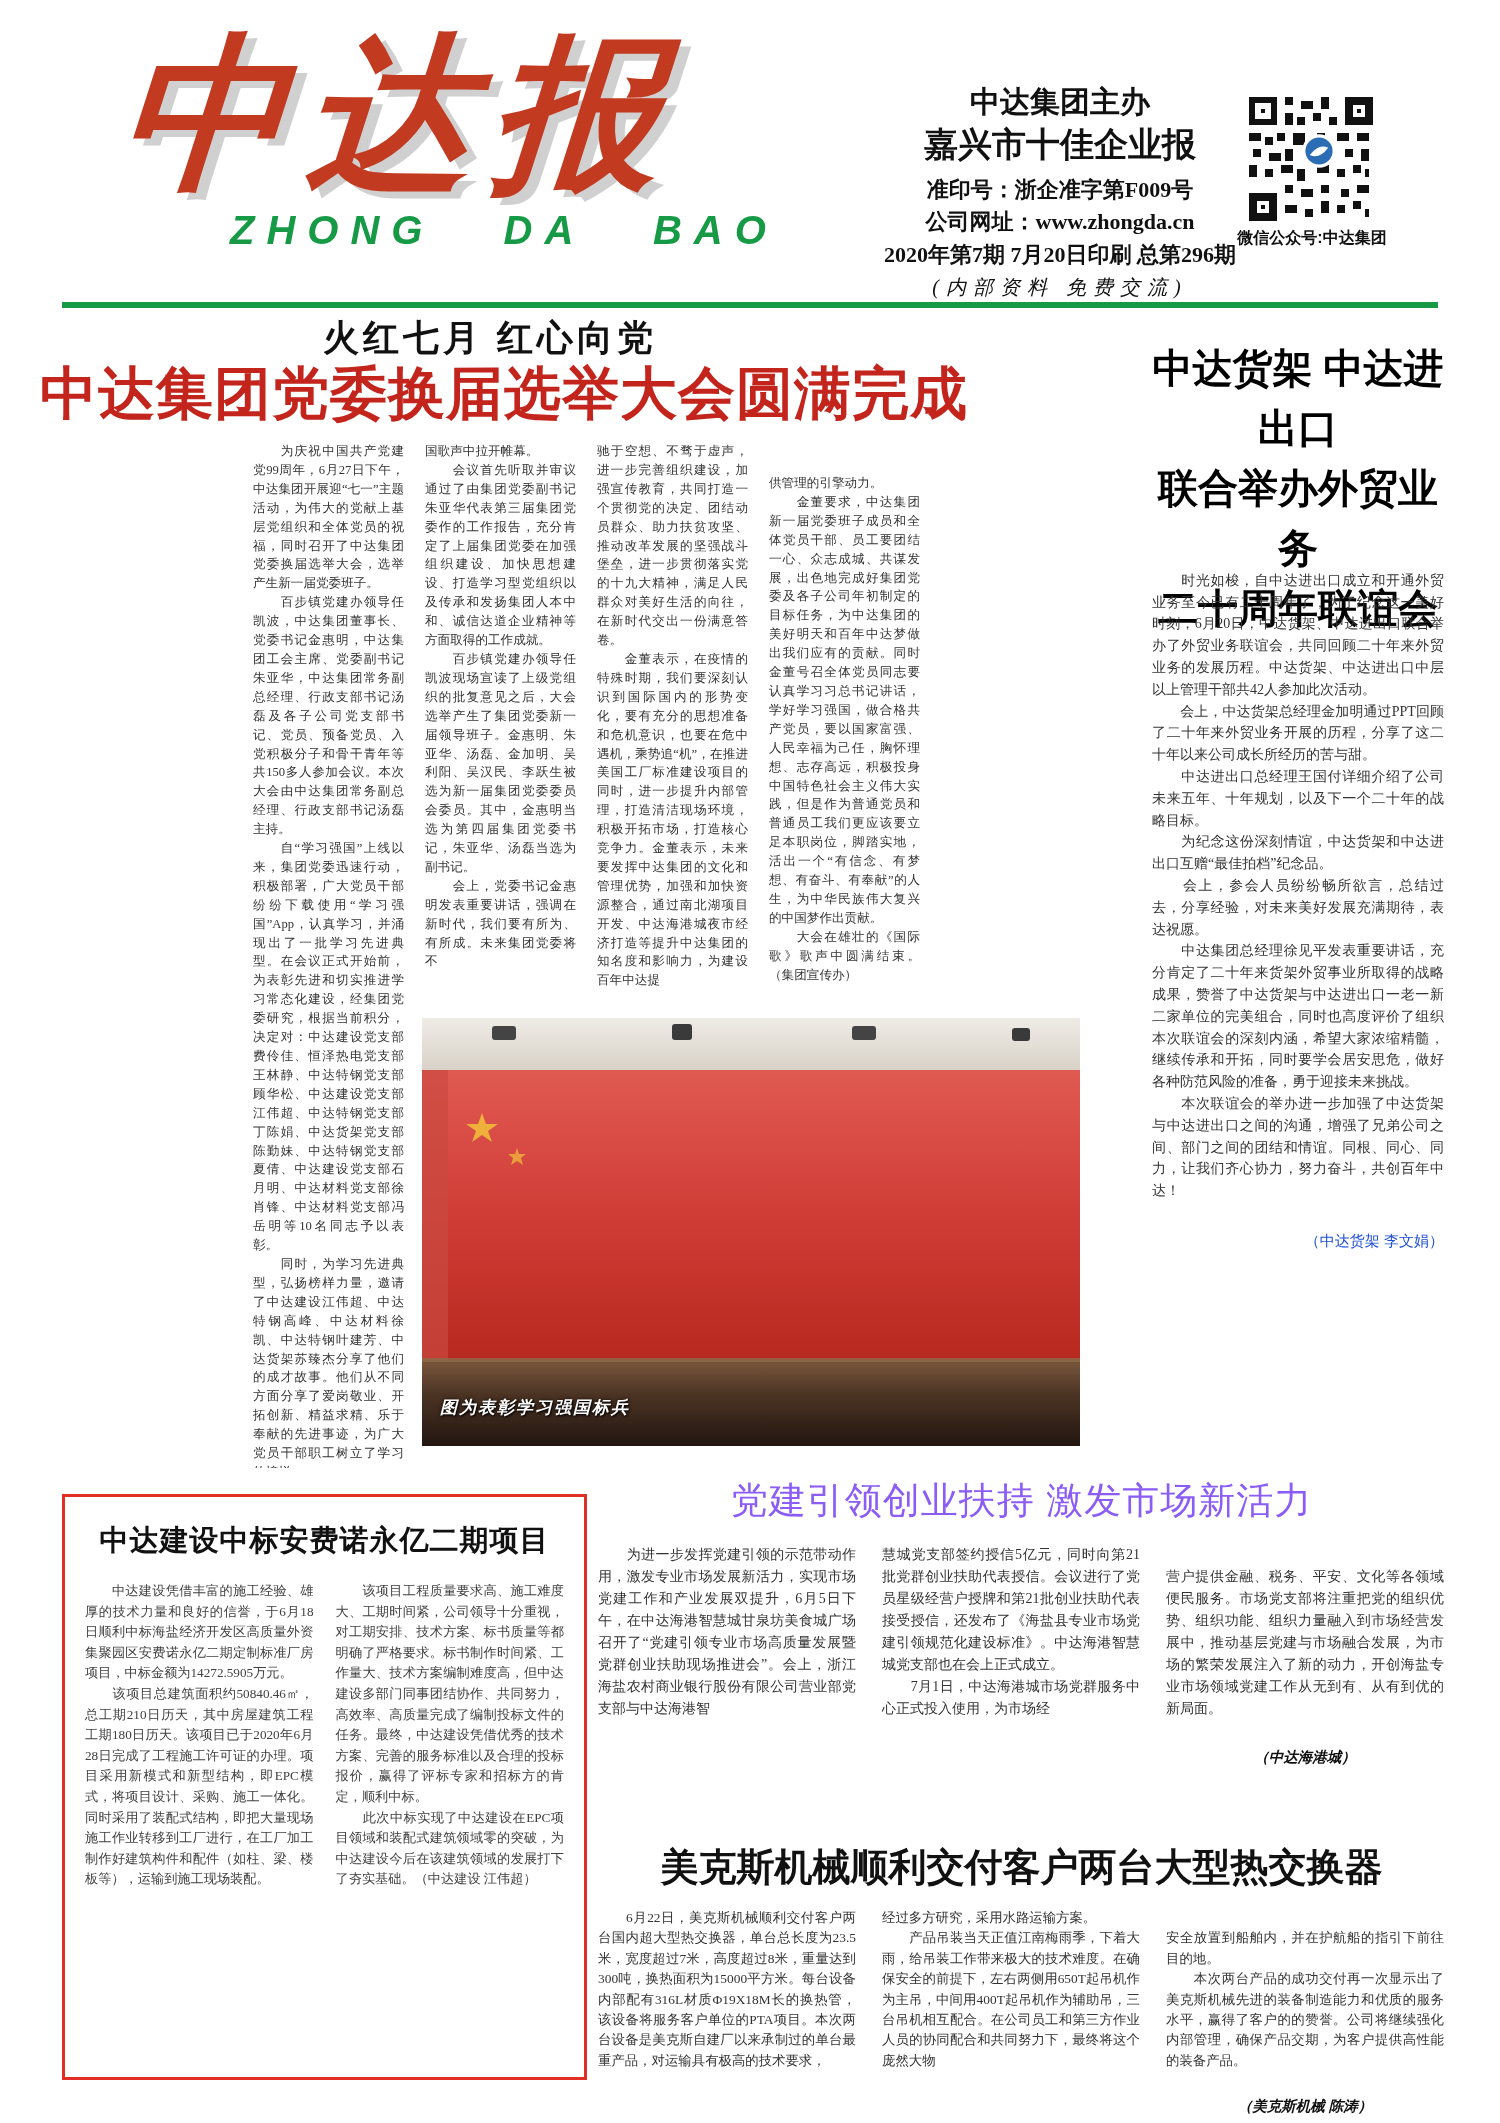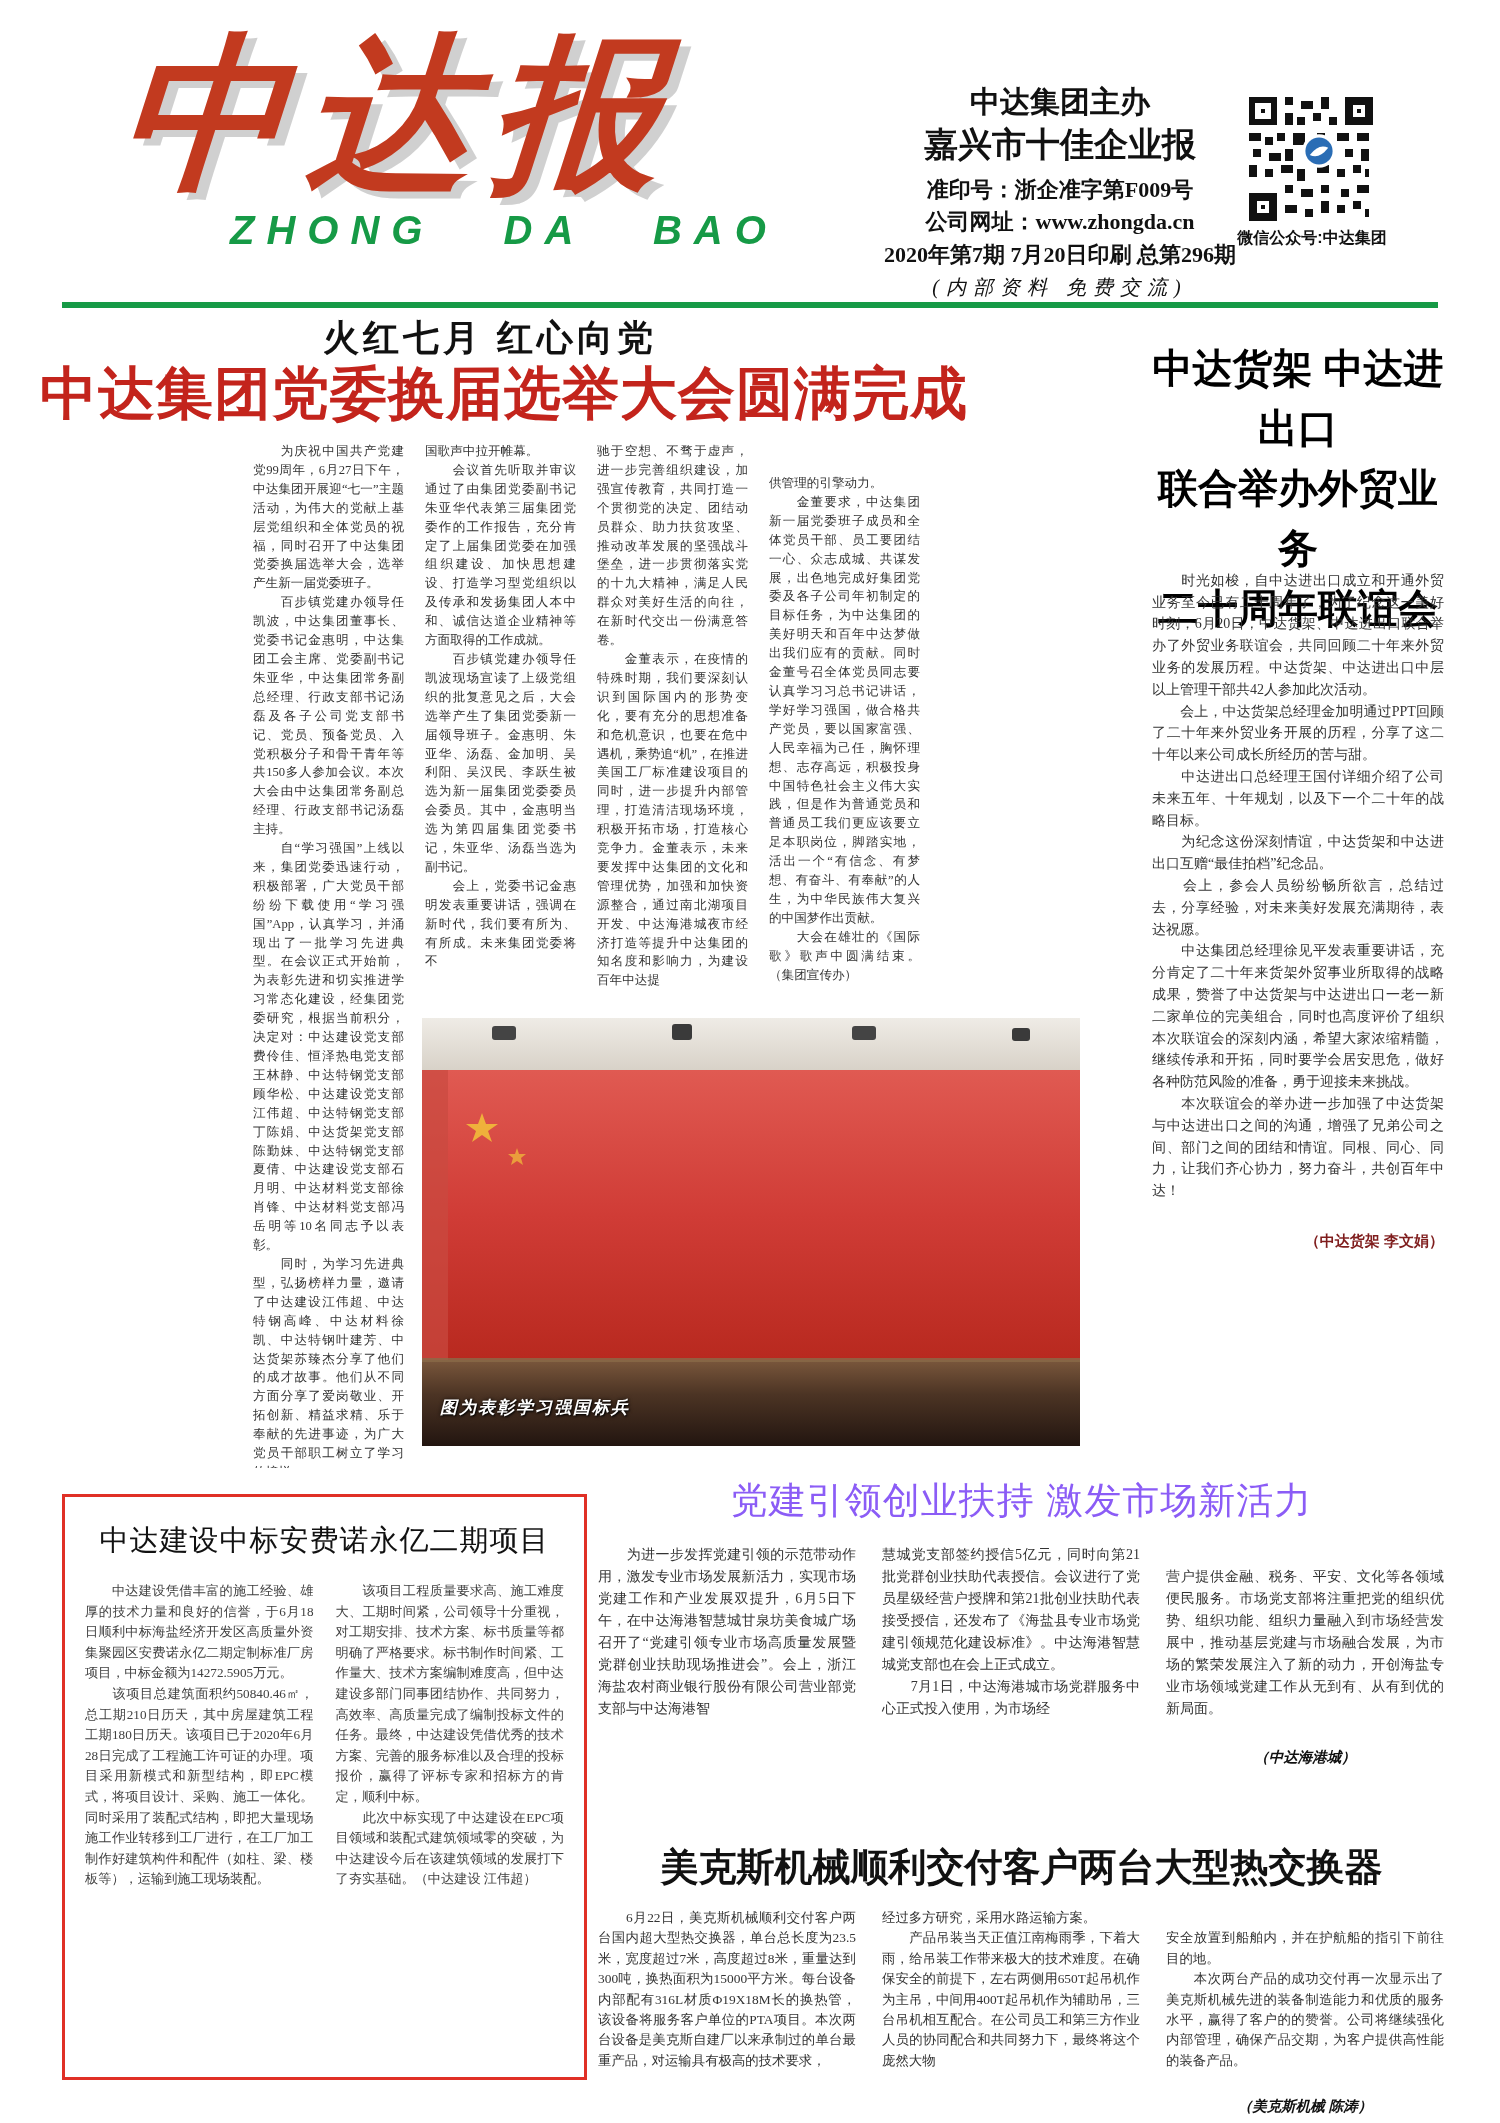--- a/index.html
+++ b/index.html
@@ -55,27 +55,27 @@
   .photo svg{display:block;}
   .photo-caption{left:440px;top:1396px;width:300px;color:#fff;
     font-size:17px;font-style:italic;font-weight:bold;letter-spacing:2px;
     text-shadow:1px 1px 2px #000,0 0 4px rgba(0,0,0,.8);}
   
   .side-head{left:1152px;top:338px;width:292px;text-align:center;
     font-family:"Liberation Sans","DejaVu Sans",sans-serif;
     font-size:40px;font-weight:900;color:#000000;line-height:60px;}
   .side-body{left:1152px;top:548px;width:292px;font-size:14px;line-height:21.8px;
     text-align:justify;white-space:pre-line;color:#333;}
-  .side-byline{text-align:right;font-weight:bold;margin-top:6px;
-    font-family:"Liberation Sans","DejaVu Sans",sans-serif;font-size:15px;color:#7f1d1d;}
+  .side-byline{text-align:right;font-weight:normal;margin-top:6px;
+    font-family:"Liberation Sans","DejaVu Sans",sans-serif;font-size:15px;color:#1d4ed8;}
   
   .boxed{left:62px;top:1494px;width:519px;height:580px;border:3px solid #e03026;}
   .boxed-title{margin:24px 10px 14px 10px;text-align:center;
     font-family:"Liberation Sans","DejaVu Sans",sans-serif;
-    font-size:29px;font-weight:400;color:#111;letter-spacing:1px;}
+    font-size:29px;font-weight:700;color:#111;letter-spacing:1px;}
   .boxed-cols{display:flex;gap:22px;padding:6px 20px;}
   .boxed-col{flex:1;font-size:13.2px;line-height:20.6px;text-align:justify;
     white-space:pre-line;color:#404040;}
   
   .mkt-head{left:598px;top:1476px;width:847px;text-align:center;
     font-family:"Liberation Sans","DejaVu Sans",sans-serif;
     font-size:37px;font-weight:400;color:#8b5cf6;letter-spacing:1px;white-space:nowrap;}
   .mkt-c1{left:598px;top:1544px;width:258px;}
   .mkt-c2{left:882px;top:1544px;width:258px;}
   .mkt-c3{left:1166px;top:1544px;width:278px;}

